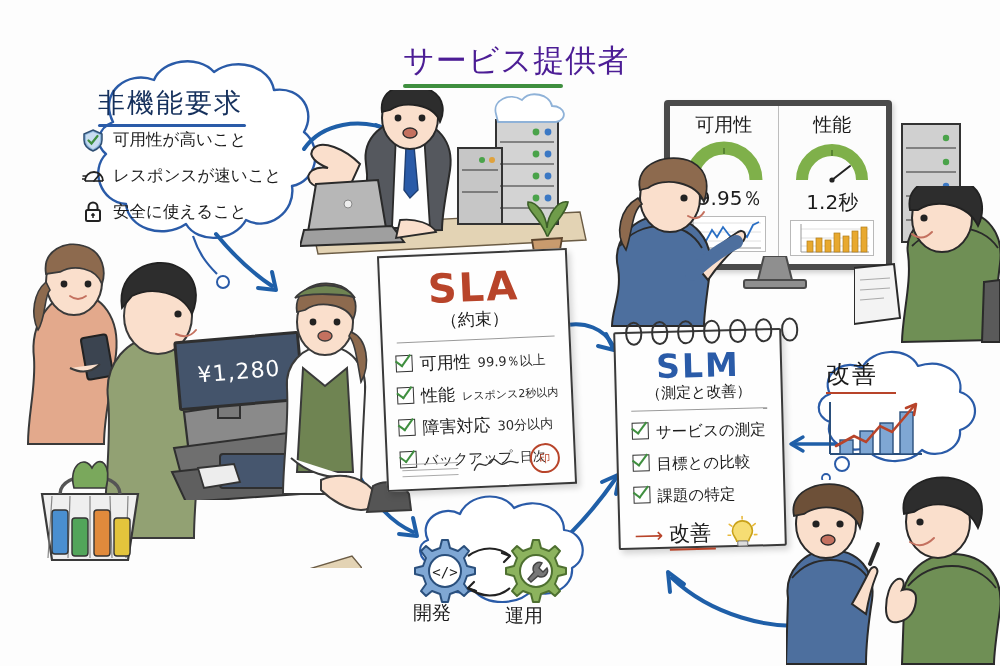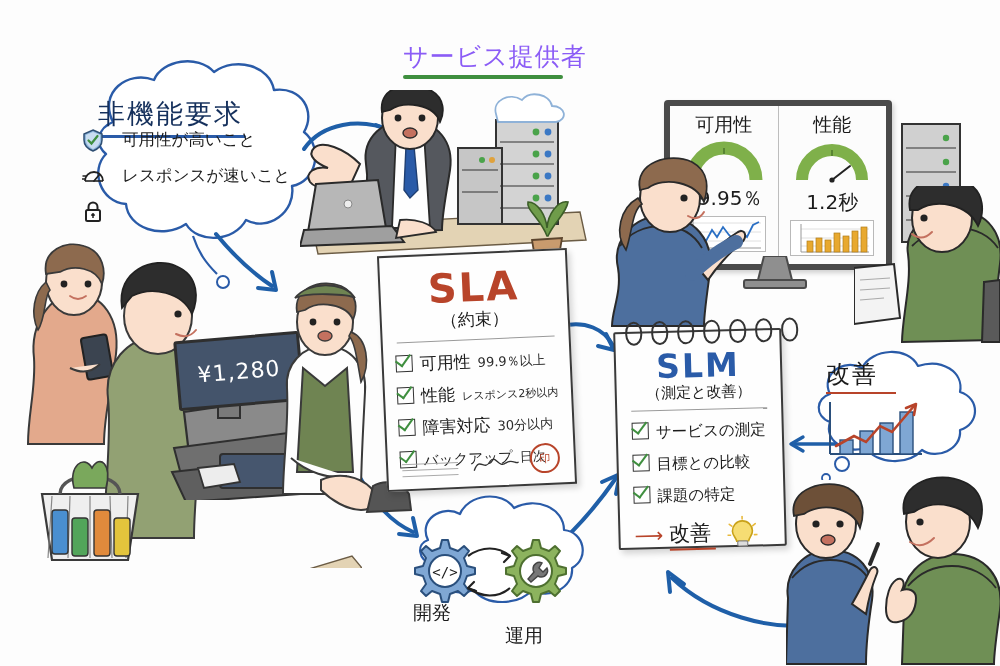--- a/index.html
+++ b/index.html
@@ -2,25 +2,25 @@
 <html><head>
 <meta charset="utf-8">
 <style>
   html,body{margin:0;padding:0;background:#fff;}
   body{font-family:"DejaVu Sans","Liberation Sans",sans-serif;}
   #stage{position:relative;width:1000px;height:666px;background:#fdfdfd;overflow:hidden;}
   .abs{position:absolute;}
   .jp{font-family:"DejaVu Sans","Liberation Sans",sans-serif;}
 
   
-  .sect-head{font-size:25px;color:#8b5cf6;letter-spacing:1px;white-space:nowrap;}
+  .sect-head{font-size:31px;color:#4c1d95;letter-spacing:1px;white-space:nowrap;}
   .sect-ul{height:4px;border-radius:3px;background:#3f8f3f;}
   .cloud-title{font-size:27px;color:#15305c;letter-spacing:2px;white-space:nowrap;}
   .cloud-title-ul{height:3px;background:#2a5ba8;border-radius:2px;}
-  .req-row{display:flex;align-items:center;gap:18px;}
+  .req-row{display:flex;align-items:center;gap:9px;}
   .req-text{font-size:16.5px;color:#1b1b1b;white-space:nowrap;}
 
   
   .paper{background:#fefefe;border:2px solid #3a3a3a;box-shadow:3px 4px 6px rgba(0,0,0,.16);}
   .sla-title{font-size:40px;color:#b8442a;letter-spacing:2px;text-align:center;font-weight:600;}
   .sla-sub{font-size:17px;color:#1b1b1b;text-align:center;}
   .hr-thin{height:1px;background:#9a9a9a;}
   .sla-row{display:flex;align-items:baseline;gap:7px;}
   .chk{width:15px;height:15px;border:1.6px solid #333;position:relative;flex:none;top:2px;}
   .chk:after{content:"";position:absolute;left:2px;top:-5px;width:7px;height:13px;
@@ -74,21 +74,21 @@
              C244,34 258,60 246,80 C266,96 258,130 234,134 C238,160 210,180 188,168
              C176,190 140,192 128,172 C104,188 70,176 68,152 C42,150 32,118 48,102
              C36,92 40,76 55,70 Z" fill="#ffffff" stroke="#2a5ba8" stroke-width="2.4" stroke-linejoin="round"></path>
   </svg>
 
   <svg class="abs" style="left:183px;top:232px;" width="80" height="70">
     <path d="M10,4 C16,22 24,32 34,42" fill="none" stroke="#2a5ba8" stroke-width="2.2"></path>
     <circle cx="40" cy="50" r="6" fill="#fff" stroke="#2a5ba8" stroke-width="2"></circle>
   </svg>
 
-  <div class="abs" style="left:98px;top:96px;width:210px;">
+  <div class="abs" style="left:98px;top:85px;width:210px;">
     <div class="cloud-title jp">非機能要求</div>
     <div class="cloud-title-ul" style="width:148px;margin-top:3px;"></div>
   </div>
 
   <div class="abs" style="left:82px;top:128px;display:flex;flex-direction:column;gap:12px;">
     <div class="req-row">
       <svg width="22" height="24">
         <path d="M11,2 L20,6 V12 C20,17 16,21 11,23 C6,21 2,17 2,12 V6 Z" fill="#8fb7dd" stroke="#2f4f73" stroke-width="1.5"></path>
         <path d="M11,4 L18,7 V12 C18,16 15,19 11,21 C7,19 4,16 4,12 V7 Z" fill="#c9ddf0" stroke="none"></path>
         <path d="M6.5,12.5 L9.5,15.5 L15.5,8" fill="none" stroke="#3f8f3f" stroke-width="2.2" stroke-linecap="round"></path>
@@ -103,20 +103,21 @@
         <path d="M0.5,12 H5 M0,15 H4" stroke="#222" stroke-width="1.5"></path>
       </svg>
       <div class="req-text jp">レスポンスが速いこと</div>
     </div>
     <div class="req-row">
       <svg width="22" height="24">
         <path d="M6.5,10 V7 A4.5,4.5 0 0 1 15.5,7 V10" fill="none" stroke="#222" stroke-width="2"></path>
         <rect x="4" y="10" width="14" height="11" rx="1.5" fill="#fff" stroke="#222" stroke-width="2"></rect>
         <path d="M11,13.5 L11,18 M11,13.5 L9.4,15.6 M11,13.5 L12.6,15.6" stroke="#222" stroke-width="1.5"></path>
       </svg>
+      <div class="req-text jp">安全に使えること</div>
     </div>
   </div>
 
   <svg class="abs" style="left:300px;top:105px;" width="110" height="70">
     <path d="M4,44 C22,18 60,12 92,26" fill="none" stroke="#1f5fa8" stroke-width="4" stroke-linecap="round"></path>
     <path d="M96,28 L76,20 M96,28 L80,38" fill="none" stroke="#1f5fa8" stroke-width="4" stroke-linecap="round"></path>
   </svg>
   <svg class="abs" style="left:210px;top:228px;" width="90" height="80">
     <path d="M6,6 C24,28 44,46 62,58" fill="none" stroke="#1f5fa8" stroke-width="4" stroke-linecap="round"></path>
     <path d="M66,62 L62,44 M66,62 L48,60" fill="none" stroke="#1f5fa8" stroke-width="4" stroke-linecap="round"></path>
@@ -483,21 +484,21 @@
       <path d="M146,35 C142,33 137,36 137,41 C137,43 138,44 138,44 L132,51 L135,54 L142,48
                C142,48 143,49 145,49 C150,49 153,44 151,40 L147,44 L143,40 Z" fill="#777" stroke="#444" stroke-width="1.4"></path>
     </g>
 
     <path d="M72,28 C86,18 102,18 114,28" fill="none" stroke="#222" stroke-width="2.2"></path>
     <path d="M114,28 L106,25 M114,28 L108,34" fill="none" stroke="#222" stroke-width="2.2" stroke-linecap="round"></path>
     <path d="M114,60 C102,70 86,70 72,60" fill="none" stroke="#222" stroke-width="2.2"></path>
     <path d="M72,60 L80,63 M72,60 L78,54" fill="none" stroke="#222" stroke-width="2.2" stroke-linecap="round"></path>
   </svg>
   <div class="abs gear-cap jp" style="left:413px;top:600px;">開発</div>
-  <div class="abs gear-cap jp" style="left:505px;top:623px;">運用</div>
+  <div class="abs gear-cap jp" style="left:505px;top:603px;">運用</div>
 
   <svg class="abs" style="left:800px;top:340px;" width="190" height="140">
     <path d="M30,54 C20,34 44,18 62,28 C72,8 108,6 118,26 C142,18 164,32 160,52
              C180,58 180,84 160,90 C162,110 136,120 122,110 C108,126 76,124 66,108
              C44,114 24,100 30,82 C14,76 16,58 30,54 Z" fill="#fff" stroke="#2a5ba8" stroke-width="2.2" stroke-linejoin="round"></path>
     <circle cx="42" cy="124" r="7" fill="#fff" stroke="#2a5ba8" stroke-width="2"></circle>
     <circle cx="26" cy="138" r="4" fill="#fff" stroke="#2a5ba8" stroke-width="1.8"></circle>
   </svg>
   <div class="abs" style="left:826px;top:358px;">
     <div class="kz-title jp">改善</div>

